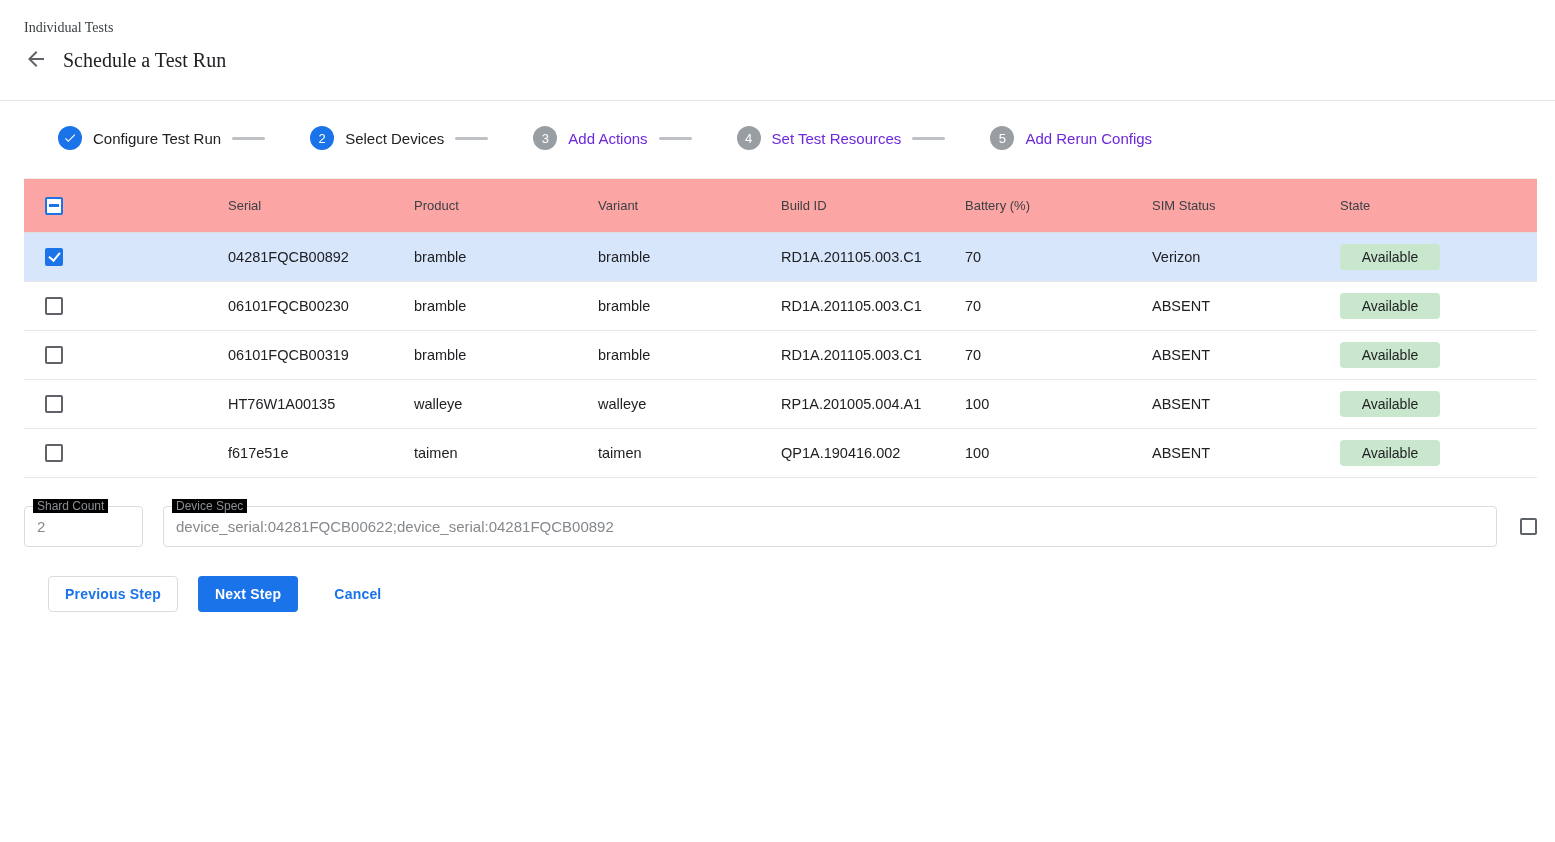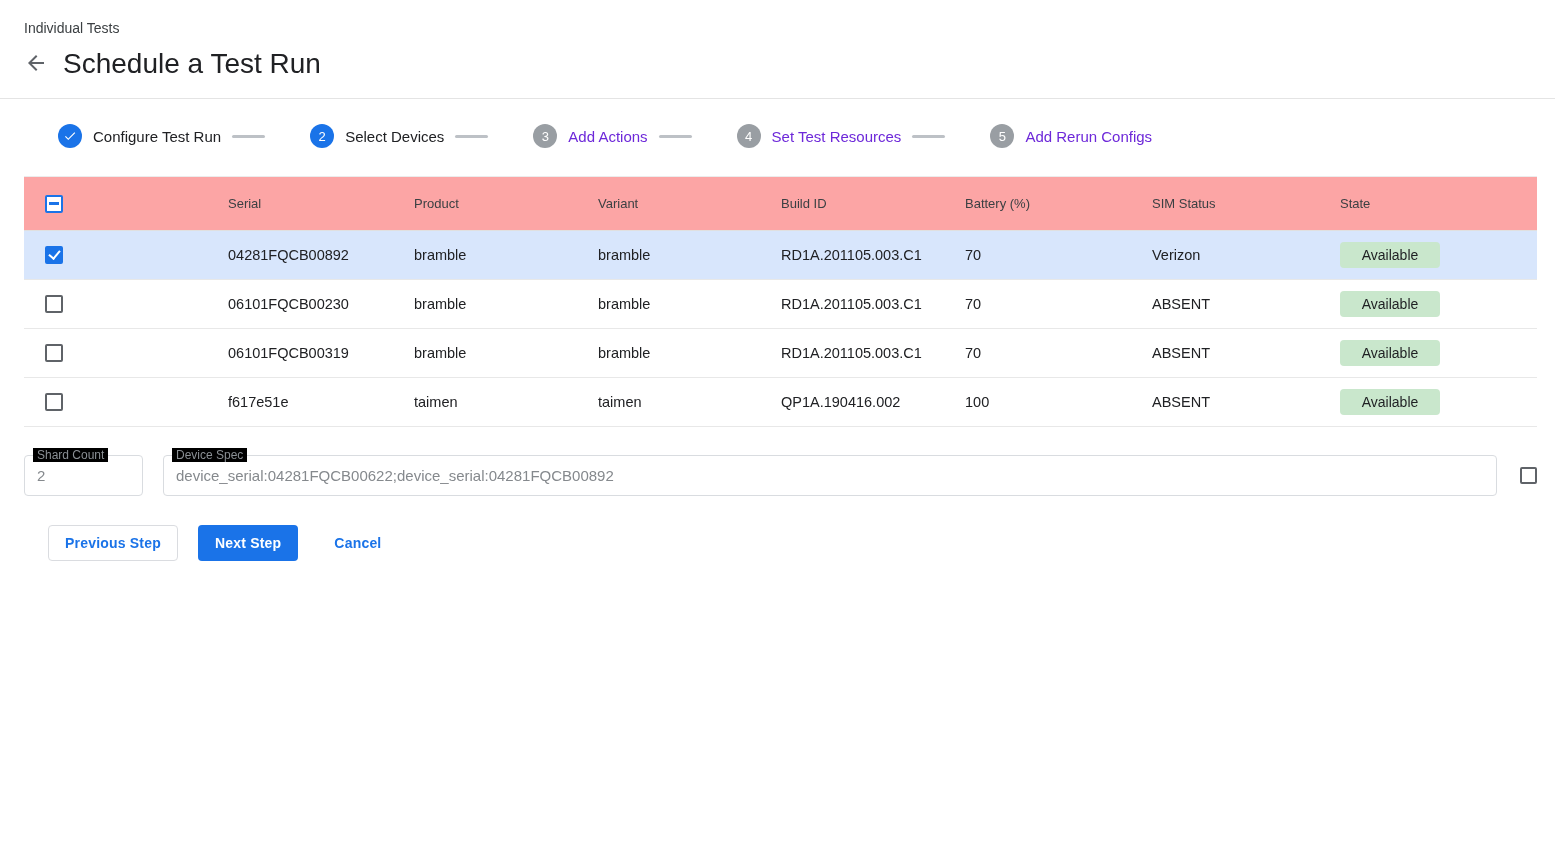--- a/index.html
+++ b/index.html
@@ -3,26 +3,26 @@
 <meta charset="utf-8">
 <style>
   html, body { margin: 0; padding: 0; }
   body {
     width: 1555px; height: 842px; background: #ffffff;
     font-family: "Liberation Sans", sans-serif; color: #202124;
     overflow: hidden;
   }
 
   
-  .page-header { padding: 20px 24px 18px 24px; border-bottom: 1px solid #e4e4e4; }
+  .page-header { padding: 20px 24px 28px 24px; border-bottom: 1px solid #e4e4e4; font-family: Liberation Serif, serif; }
   .breadcrumb { font-size: 14px; color: #3c4043; }
   .title-row { display: flex; align-items: center; gap: 15px; margin-top: 12px; }
   .back-btn { width: 24px; height: 24px; border: none; background: none; padding: 0; cursor: pointer;
               display: flex; align-items: center; justify-content: center; }
-  .page-title { font-size: 28px; font-weight: 400; color: #202124; margin: 0; }
+  .page-title { font-size: 20px; font-weight: 400; color: #202124; margin: 0; }
 
   
   .stepper { display: flex; align-items: center; padding: 25px 24px 28px 24px; }
   .step { display: flex; align-items: center; gap: 11px; padding-left: 34px; }
   .step-circle { width: 24px; height: 24px; border-radius: 50%; display: flex; align-items: center;
                  justify-content: center; color: #fff; font-size: 13px; flex: none; }
   .step.completed .step-circle, .step.active .step-circle { background: #1a73e8; }
   .step.upcoming .step-circle { background: #999ea3; }
   .step-label { font-size: 15px; color: #202124; white-space: nowrap; }
   .step.upcoming .step-label { color: #6d28d9; }
@@ -169,20 +169,30 @@
         <td>06101FQCB00319</td>
         <td>bramble</td>
         <td>bramble</td>
         <td>RD1A.201105.003.C1</td>
         <td>70</td>
         <td>ABSENT</td>
         <td><span class="state-badge">Available</span></td>
       </tr>
       <tr>
         <td><span class="cb"></span></td>
+        <td>HT76W1A00135</td>
+        <td>walleye</td>
+        <td>walleye</td>
+        <td>RP1A.201005.004.A1</td>
+        <td>100</td>
+        <td>ABSENT</td>
+        <td><span class="state-badge">Available</span></td>
+      </tr>
+      <tr>
+        <td><span class="cb"></span></td>
         <td>f617e51e</td>
         <td>taimen</td>
         <td>taimen</td>
         <td>QP1A.190416.002</td>
         <td>100</td>
         <td>ABSENT</td>
         <td><span class="state-badge">Available</span></td>
       </tr>
     </tbody>
   </table>

